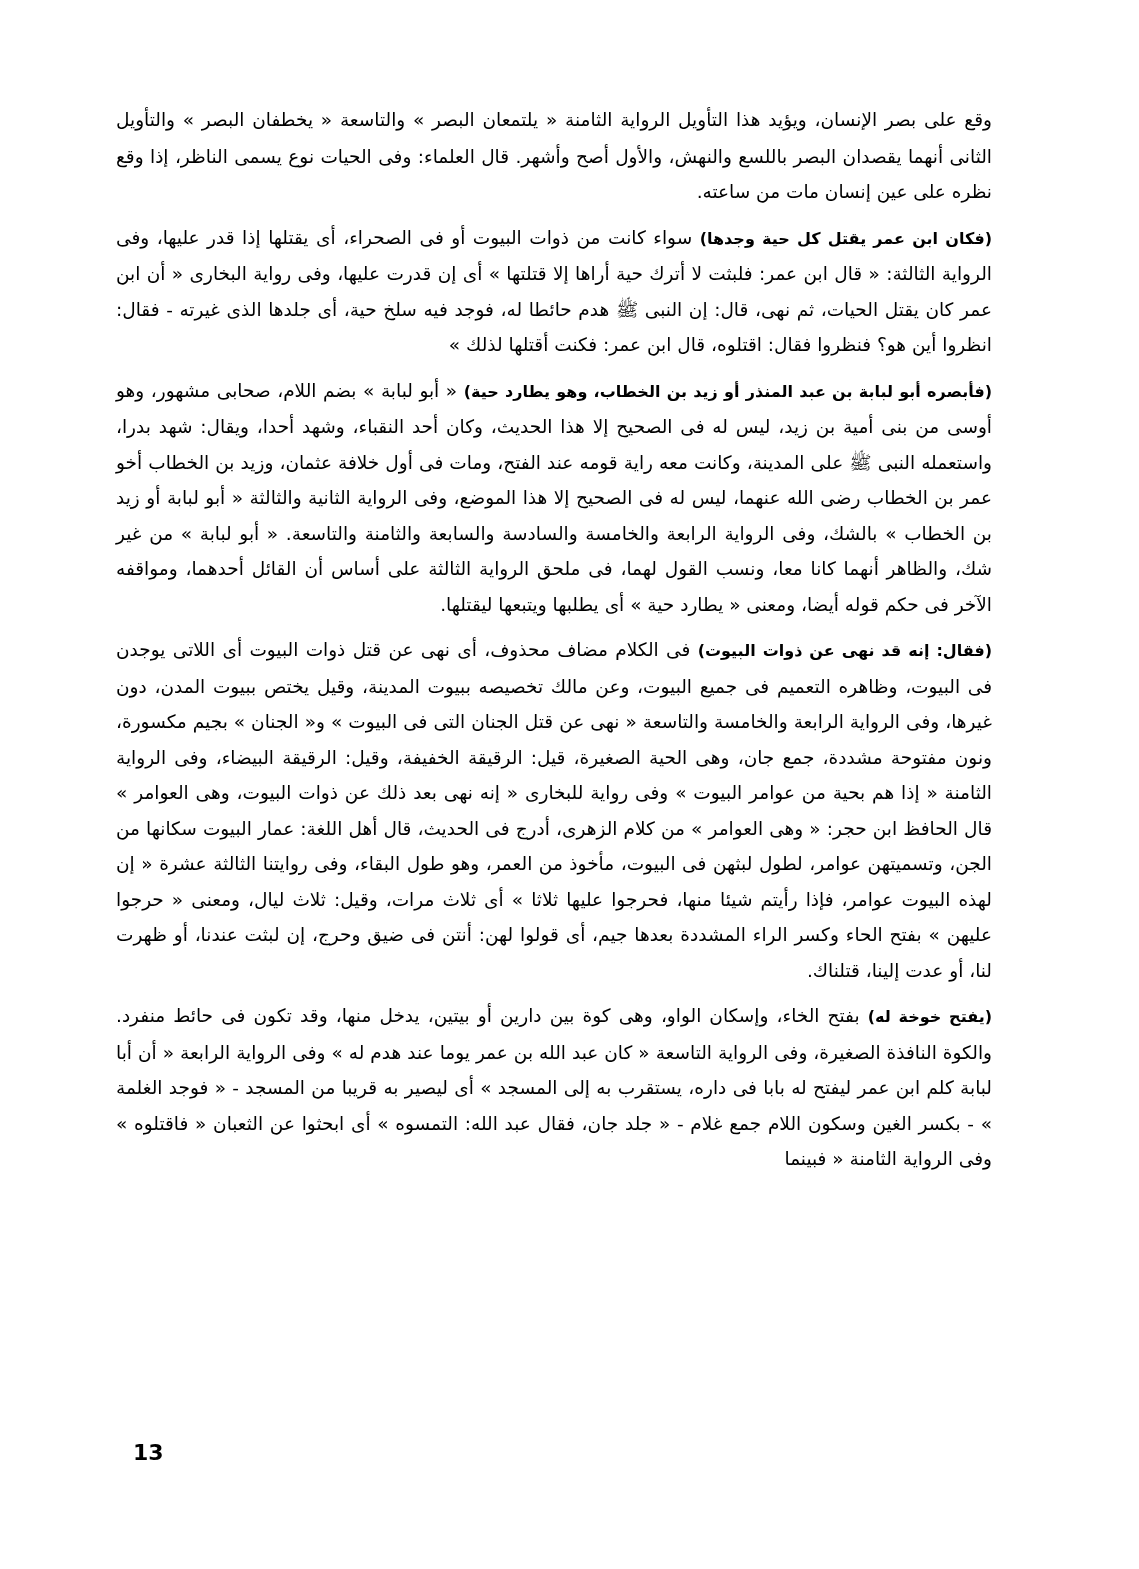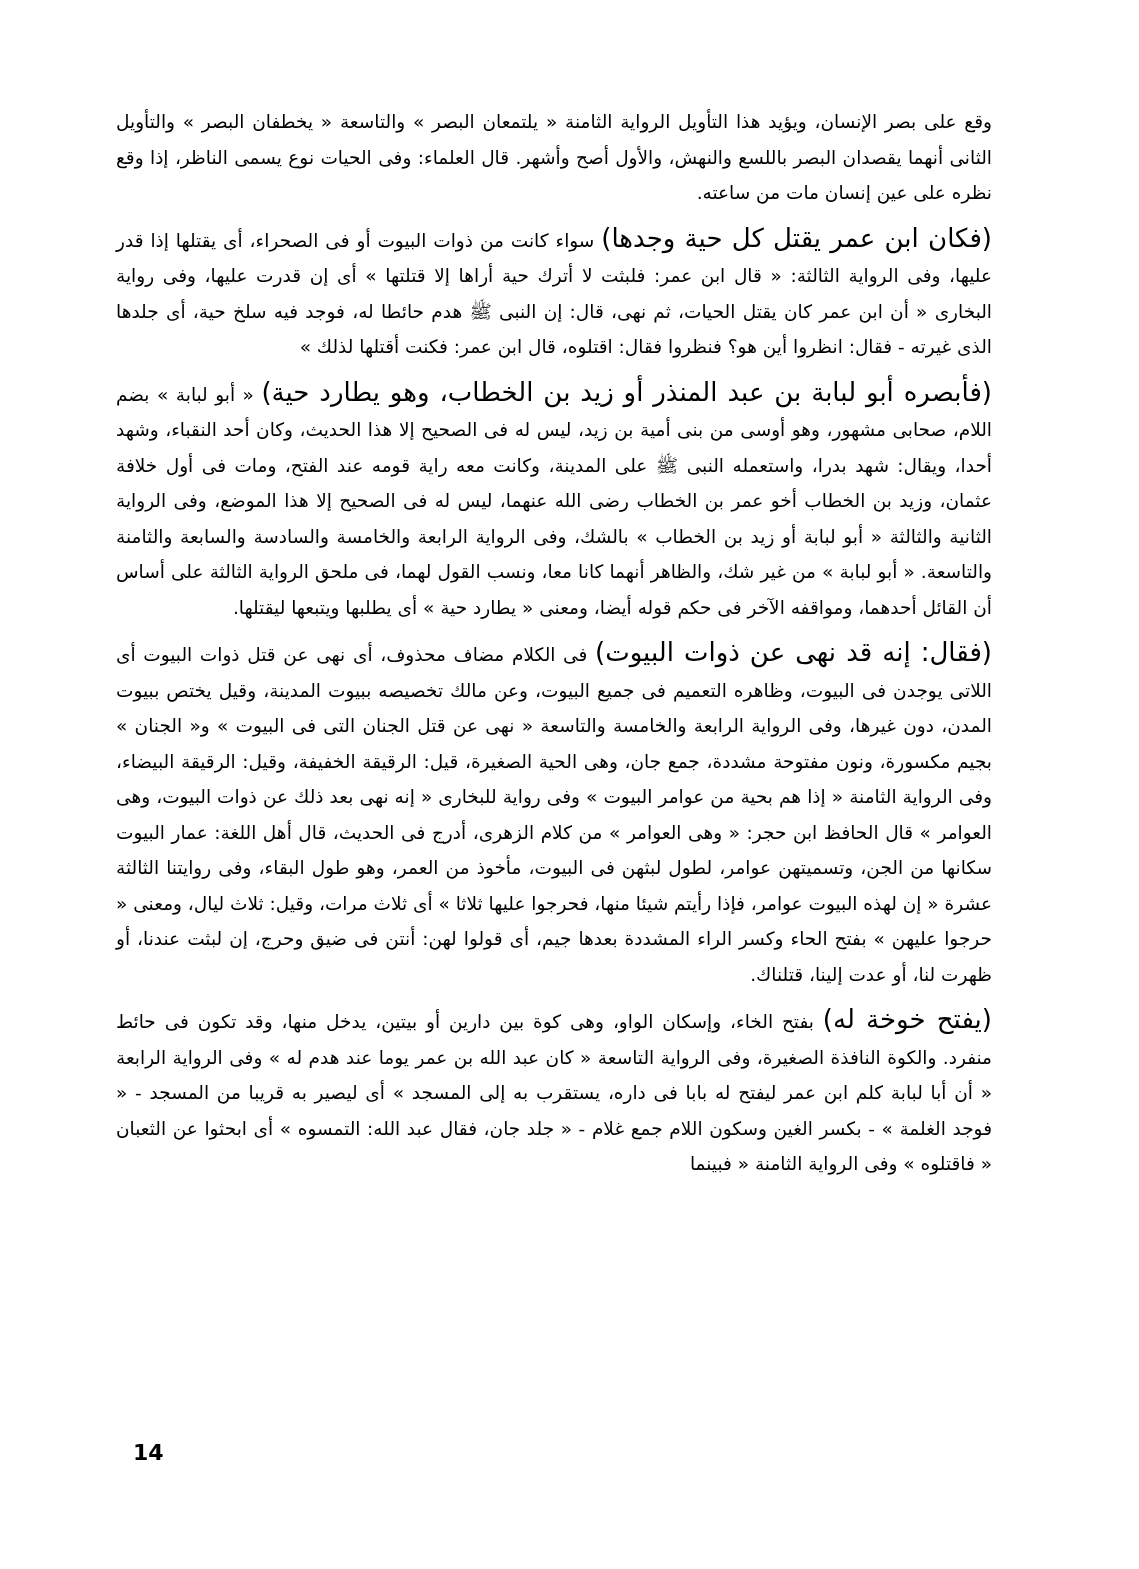--- a/index.html
+++ b/index.html
@@ -24,22 +24,22 @@
       text-align: justify;
     }
     .para {
       margin: 0 0 10px 0;
       font-size: 18.5px;
       line-height: 35.5px;
       text-align: justify;
       text-align-last: right;
     }
     .para .lead {
-      font-weight: normal;
-      font-size: 26px;
+      font-weight: bold;
+      font-size: 16px;
     }
     .page-number {
       position: absolute;
       left: 133px;
       top: 1440px;
       font-size: 22px;
       font-weight: bold;
       direction: rtl;
       font-family: "DejaVu Sans", sans-serif;
     }
@@ -58,13 +58,13 @@
     <span class="lead">(فأبصره أبو لبابة بن عبد المنذر أو زيد بن الخطاب، وهو يطارد حية)</span><span> « أبو لبابة » بضم اللام، صحابى مشهور، وهو أوسى من بنى أمية بن زيد، ليس له فى الصحيح إلا هذا الحديث، وكان أحد النقباء، وشهد أحدا، ويقال: شهد بدرا، واستعمله النبى ﷺ على المدينة، وكانت معه راية قومه عند الفتح، ومات فى أول خلافة عثمان، وزيد بن الخطاب أخو عمر بن الخطاب رضى الله عنهما، ليس له فى الصحيح إلا هذا الموضع، وفى الرواية الثانية والثالثة « أبو لبابة أو زيد بن الخطاب » بالشك، وفى الرواية الرابعة والخامسة والسادسة والسابعة والثامنة والتاسعة. « أبو لبابة » من غير شك، والظاهر أنهما كانا معا، ونسب القول لهما، فى ملحق الرواية الثالثة على أساس أن القائل أحدهما، ومواقفه الآخر فى حكم قوله أيضا، ومعنى « يطارد حية » أى يطلبها ويتبعها ليقتلها.</span>
   </p>
   <p class="para">
     <span class="lead">(فقال: إنه قد نهى عن ذوات البيوت)</span><span> فى الكلام مضاف محذوف، أى نهى عن قتل ذوات البيوت أى اللاتى يوجدن فى البيوت، وظاهره التعميم فى جميع البيوت، وعن مالك تخصيصه ببيوت المدينة، وقيل يختص ببيوت المدن، دون غيرها، وفى الرواية الرابعة والخامسة والتاسعة « نهى عن قتل الجنان التى فى البيوت » و« الجنان » بجيم مكسورة، ونون مفتوحة مشددة، جمع جان، وهى الحية الصغيرة، قيل: الرقيقة الخفيفة، وقيل: الرقيقة البيضاء، وفى الرواية الثامنة « إذا هم بحية من عوامر البيوت » وفى رواية للبخارى « إنه نهى بعد ذلك عن ذوات البيوت، وهى العوامر » قال الحافظ ابن حجر: « وهى العوامر » من كلام الزهرى، أدرج فى الحديث، قال أهل اللغة: عمار البيوت سكانها من الجن، وتسميتهن عوامر، لطول لبثهن فى البيوت، مأخوذ من العمر، وهو طول البقاء، وفى روايتنا الثالثة عشرة « إن لهذه البيوت عوامر، فإذا رأيتم شيئا منها، فحرجوا عليها ثلاثا » أى ثلاث مرات، وقيل: ثلاث ليال، ومعنى « حرجوا عليهن » بفتح الحاء وكسر الراء المشددة بعدها جيم، أى قولوا لهن: أنتن فى ضيق وحرج، إن لبثت عندنا، أو ظهرت لنا، أو عدت إلينا، قتلناك.</span>
   </p>
   <p class="para">
     <span class="lead">(يفتح خوخة له)</span><span> بفتح الخاء، وإسكان الواو، وهى كوة بين دارين أو بيتين، يدخل منها، وقد تكون فى حائط منفرد. والكوة النافذة الصغيرة، وفى الرواية التاسعة « كان عبد الله بن عمر يوما عند هدم له » وفى الرواية الرابعة « أن أبا لبابة كلم ابن عمر ليفتح له بابا فى داره، يستقرب به إلى المسجد » أى ليصير به قريبا من المسجد - « فوجد الغلمة » - بكسر الغين وسكون اللام جمع غلام - « جلد جان، فقال عبد الله: التمسوه » أى ابحثوا عن الثعبان « فاقتلوه » وفى الرواية الثامنة « فبينما</span>
   </p>
 </div>
 
-<div class="page-number">14</div>
+<div class="page-number">13</div>
 
 </body></html>

